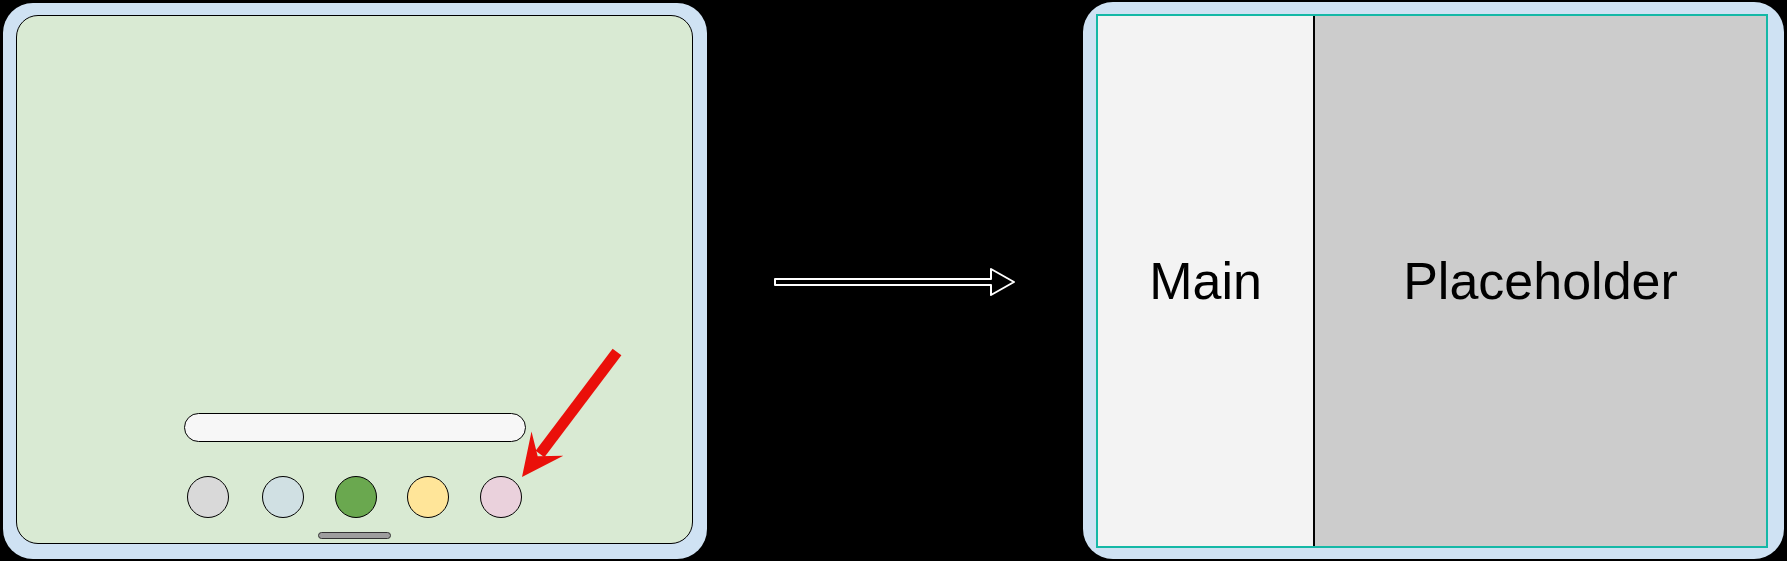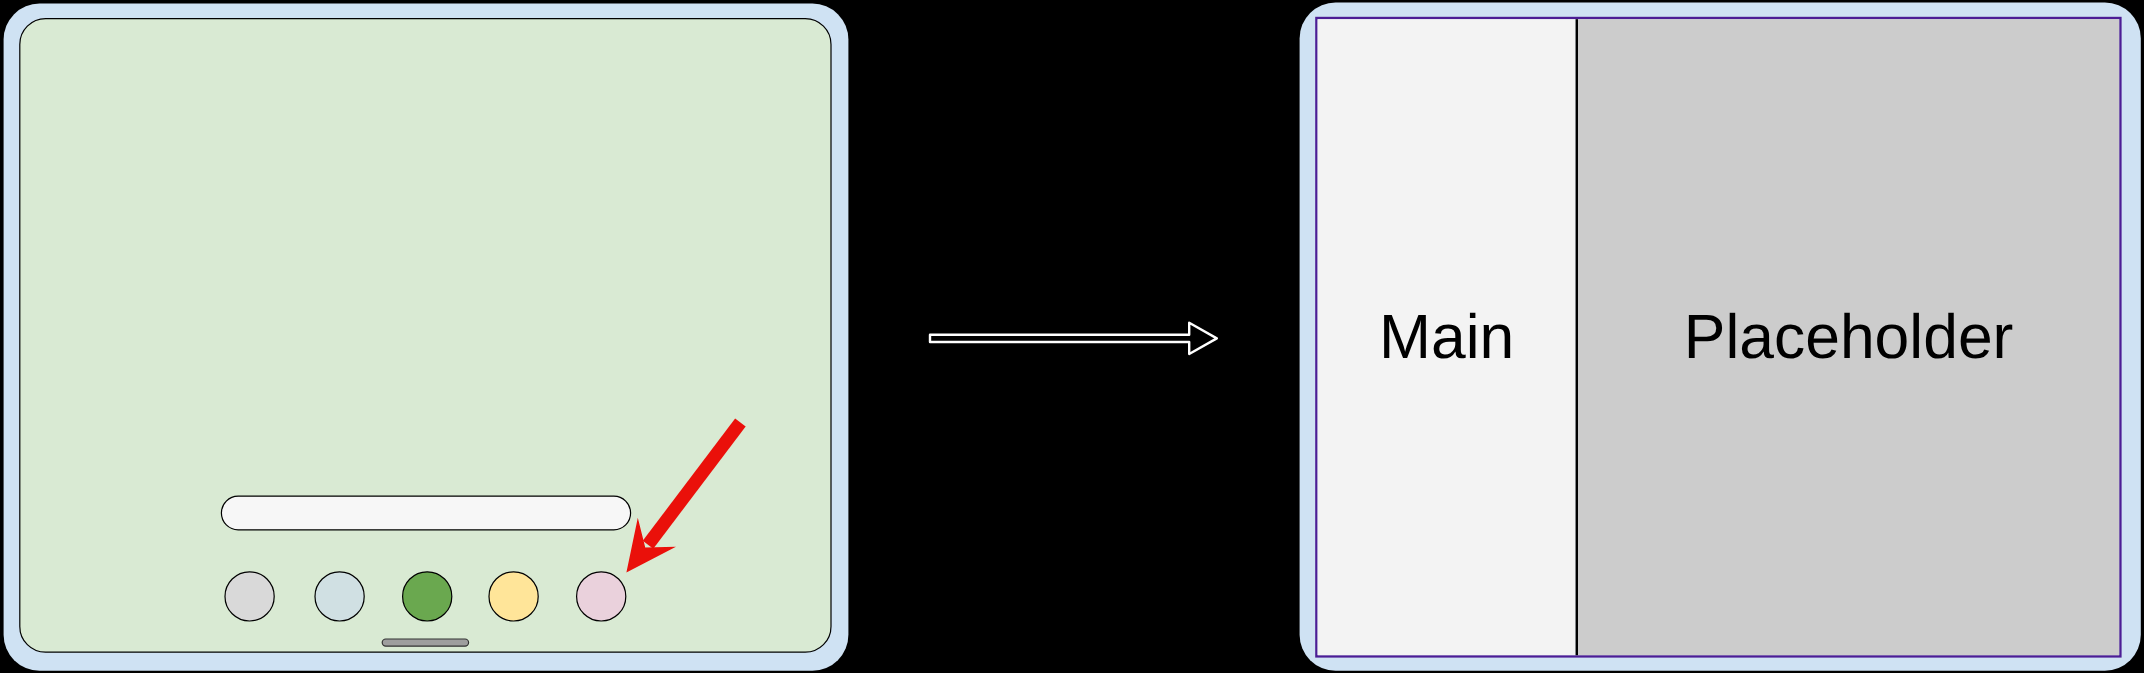--- a/index.html
+++ b/index.html
@@ -56,21 +56,21 @@
     border-radius: 4px;
     box-sizing: border-box;
   }
 
   
   .device-right { left: 1083px; top: 2px; width: 701px; height: 557px; }
   .panes {
     position: absolute;
     left: 13px; top: 12px;
     width: 672px; height: 534px;
-    border: 2px solid #4c1d95;
+    border: 2px solid #14b8a6;
     box-sizing: border-box;
     display: flex;
   }
   .pane {
     display: flex;
     align-items: center;
     justify-content: center;
     font-size: 52px;
     color: #000;
     box-sizing: border-box;

